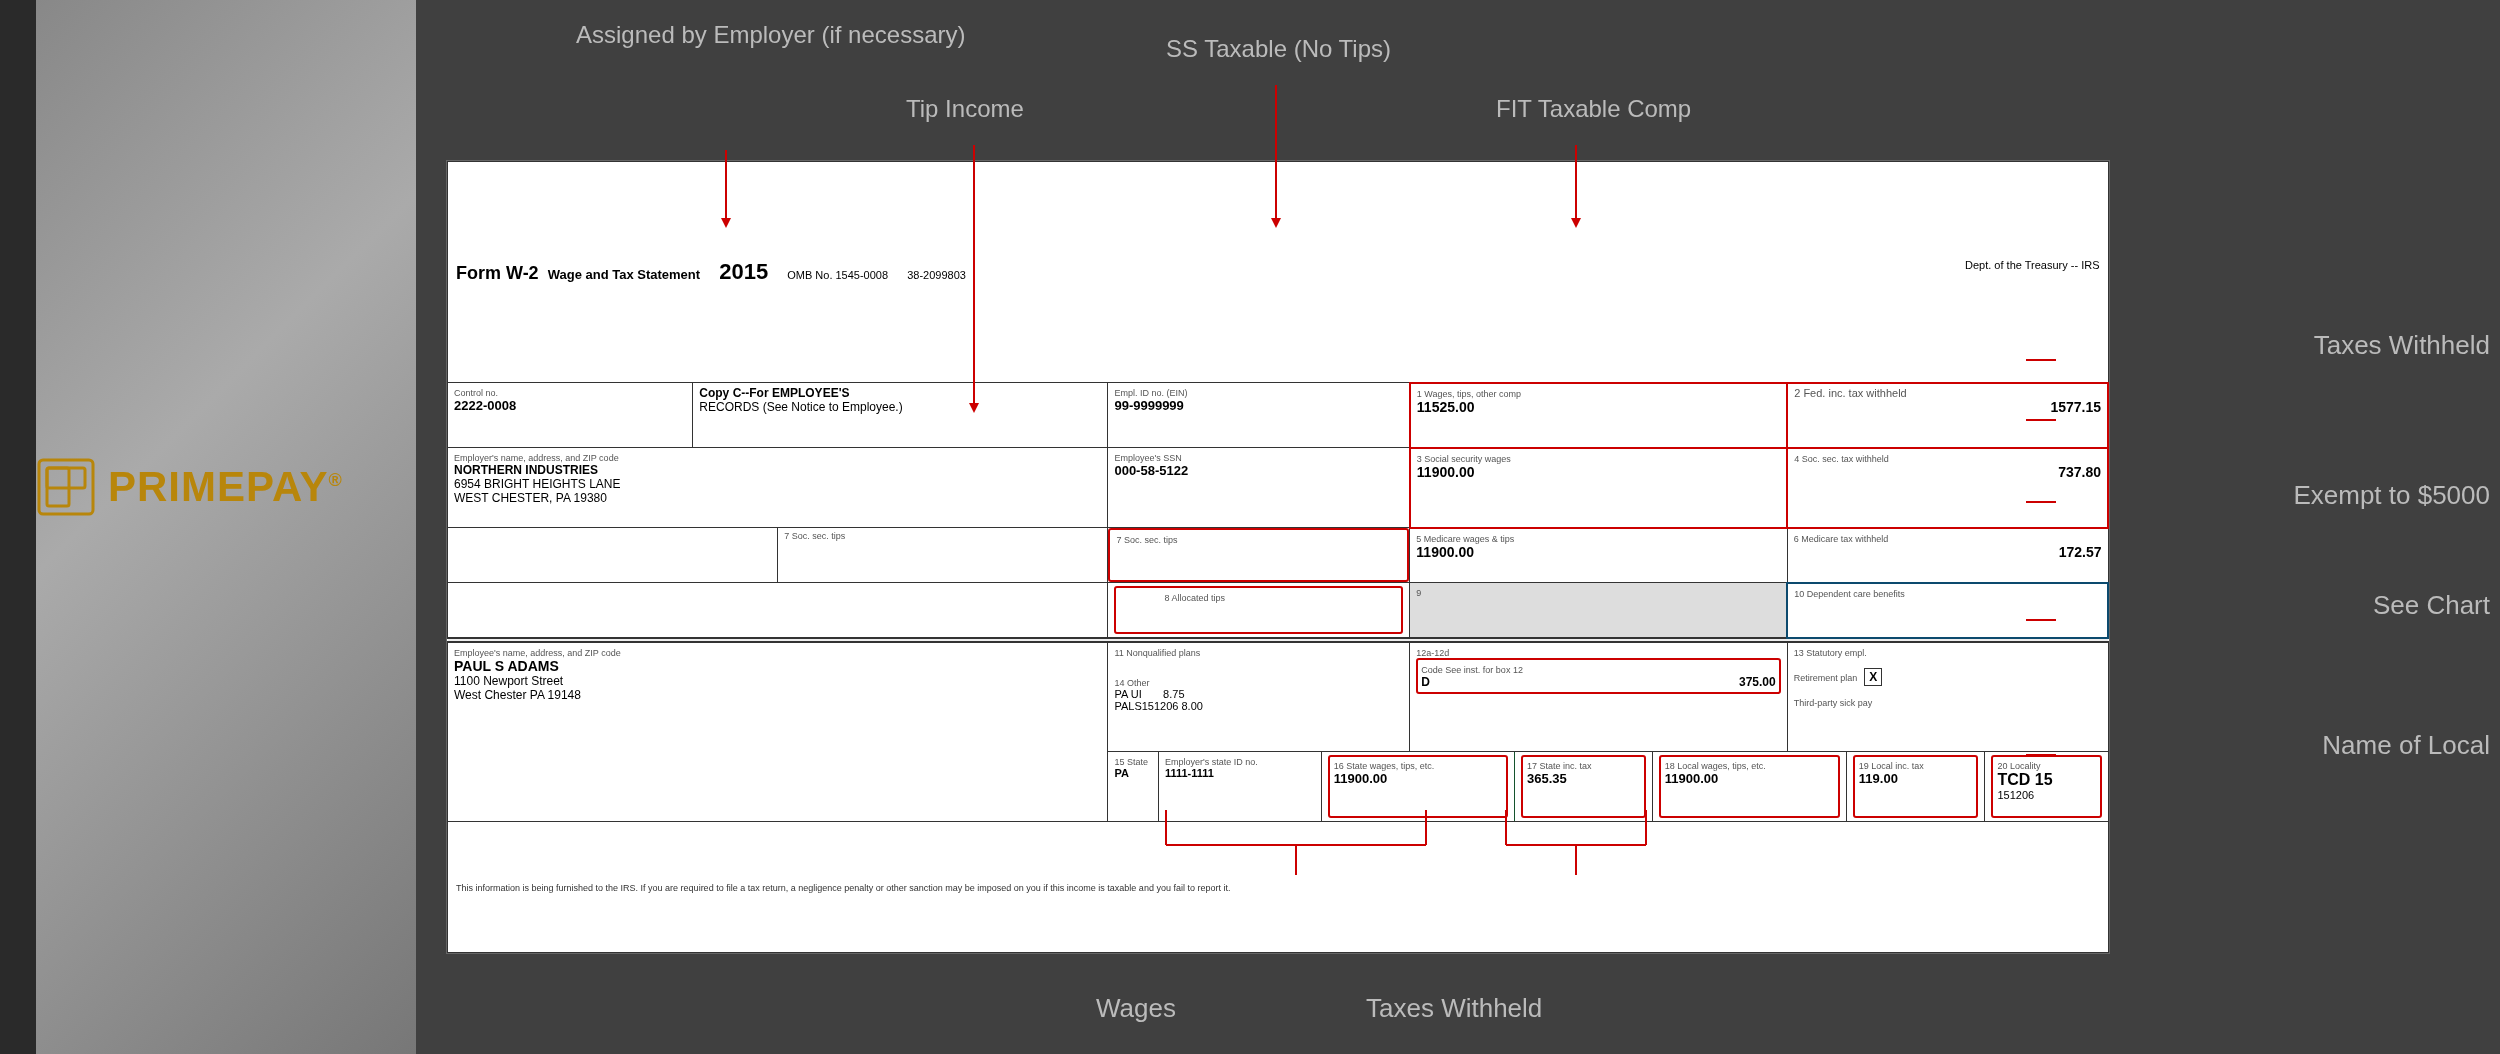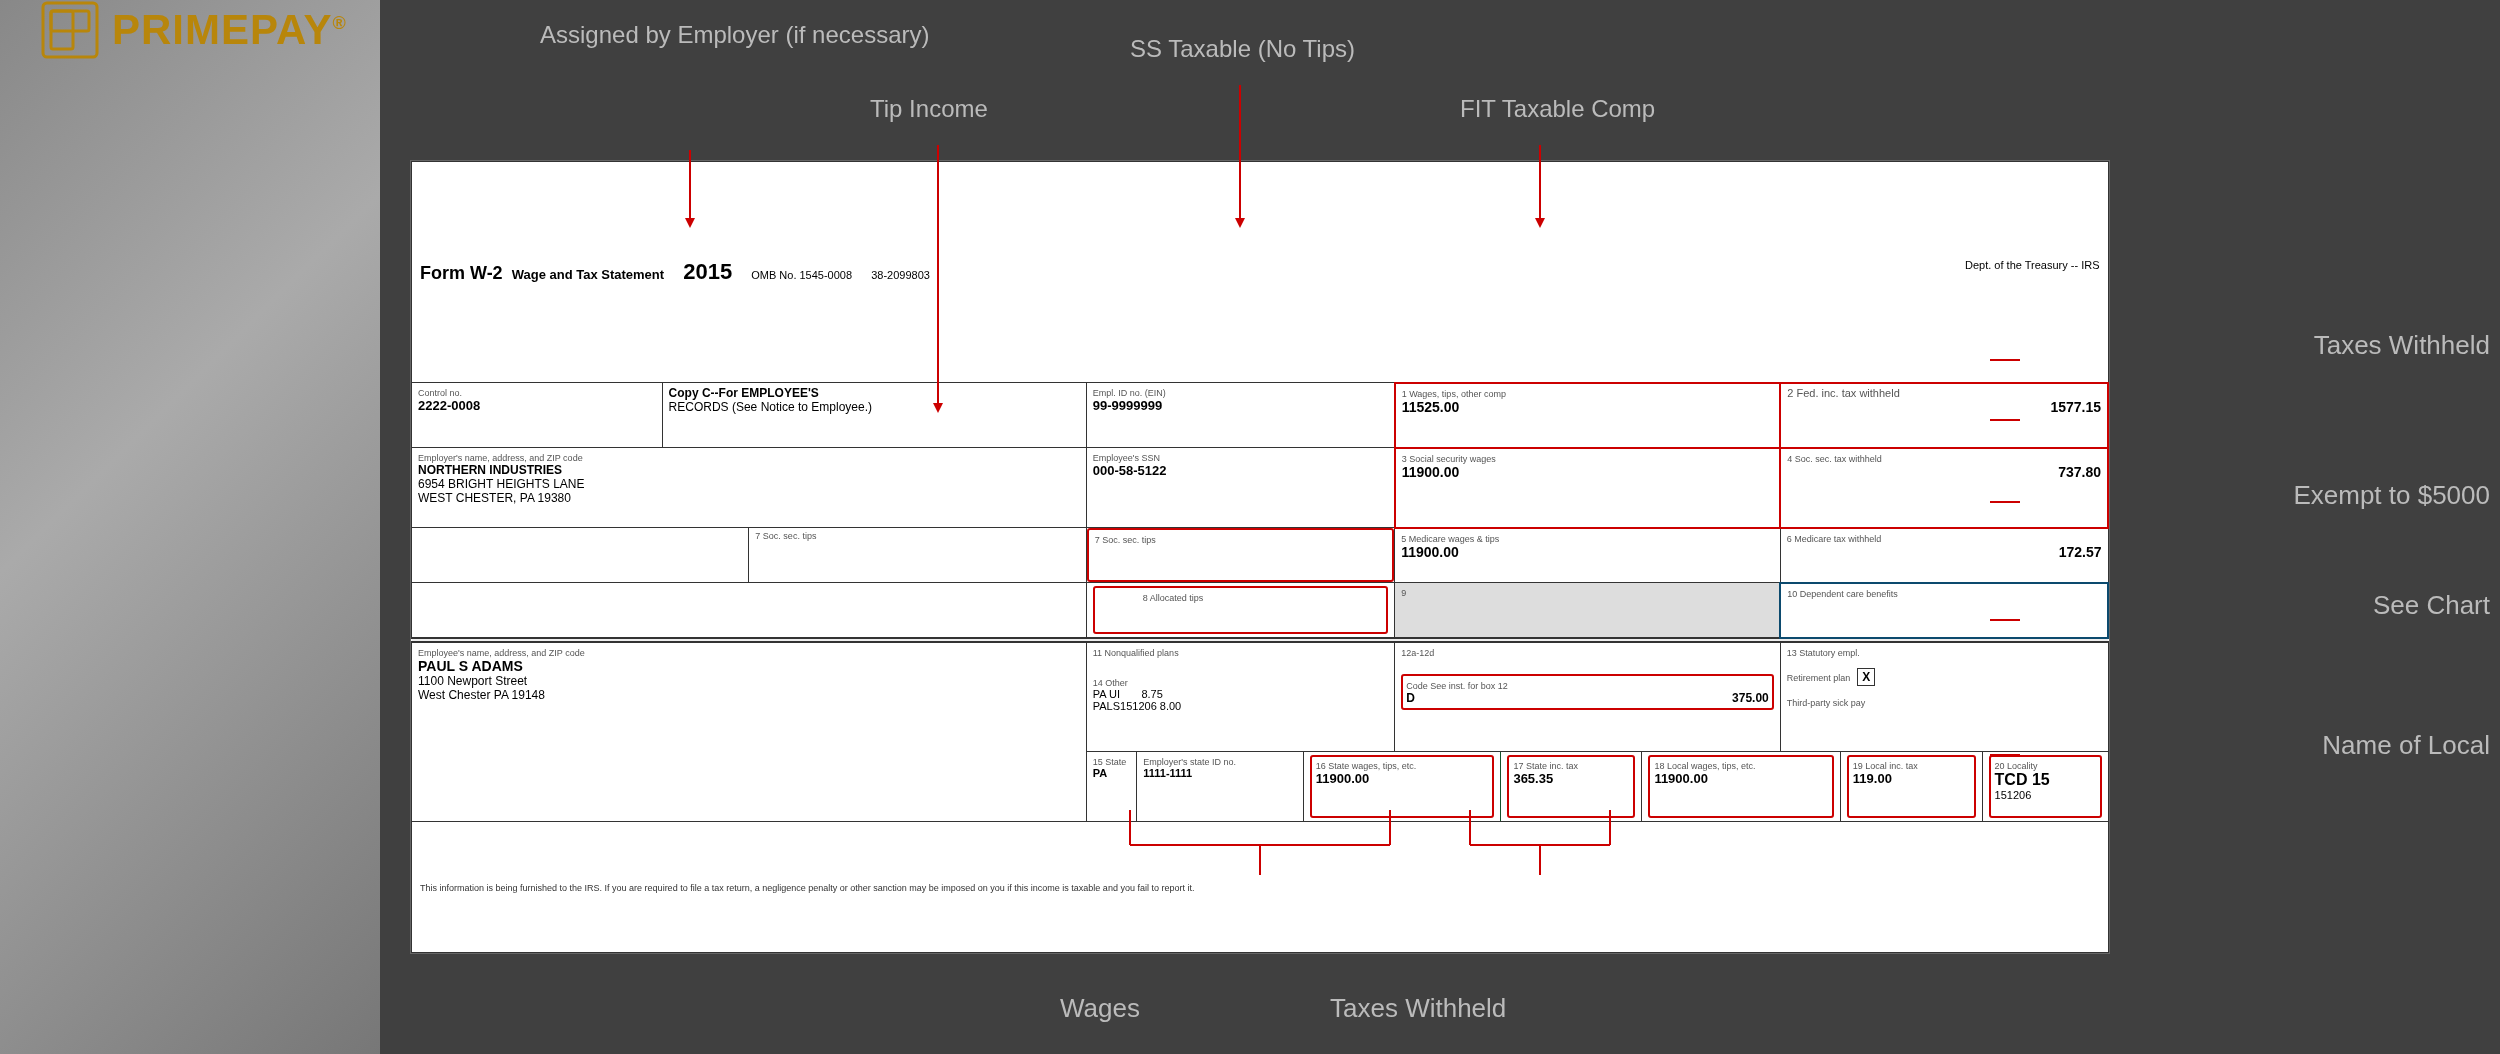--- a/index.html
+++ b/index.html
@@ -21,24 +21,24 @@
       position: relative;
       background: #2a2a2a;
     }
 
     
     .left-panel {
       width: 380px;
       height: 100%;
       background: linear-gradient(135deg, #888 0%, #aaa 40%, #999 60%, #777 100%);
       display: flex;
-      align-items: flex-start;
+      align-items: center;
       padding-bottom: 80px;
-      padding-left: 40px;
       flex-shrink: 0;
+      margin-left: 36px;
     }
 
     .logo-container {
       display: flex;
       align-items: center;
       gap: 12px;
     }
 
     .logo-icon {
       width: 60px;
@@ -246,21 +246,21 @@
           </td>
           <td style="border:1px solid #333; vertical-align:top; padding:3px 6px;">
             <span style="font-size:9px; color:#555;">11 Nonqualified plans</span><br>
             <br>
             <span style="font-size:9px; color:#555; display:block; margin-top:8px;">14 Other</span>
             <span style="font-size:11px;">PA UI&nbsp;&nbsp;&nbsp;&nbsp;&nbsp;&nbsp;&nbsp;8.75</span><br>
             <span style="font-size:11px;">PALS151206&nbsp;8.00</span>
           </td>
           <td style="border:1px solid #333; vertical-align:top; padding:3px 6px;">
             <span style="font-size:9px; color:#555;">12a-12d</span><br>
-            <div style="border:2px solid #cc0000; border-radius:3px; padding:3px; margin-top:16px;">
+            <div style="border:2px solid #cc0000; border-radius:3px; padding:3px; margin-top:0;">
               <span style="font-size:9px; color:#555;">Code  See inst. for box 12</span><br>
               <span style="font-weight:bold; font-size:12px;">D</span>
               <span style="font-weight:bold; font-size:12px; float:right;">375.00</span>
             </div>
           </td>
           <td style="border:1px solid #333; vertical-align:top; padding:3px 6px;">
             <span style="font-size:9px; color:#555;">13 Statutory empl.</span><br>
             <br>
             <span style="font-size:9px; color:#555;">Retirement plan</span>
             <span style="font-weight:bold; font-size:12px; border:1px solid #333; padding:1px 4px; margin-left:4px;">X</span><br>

